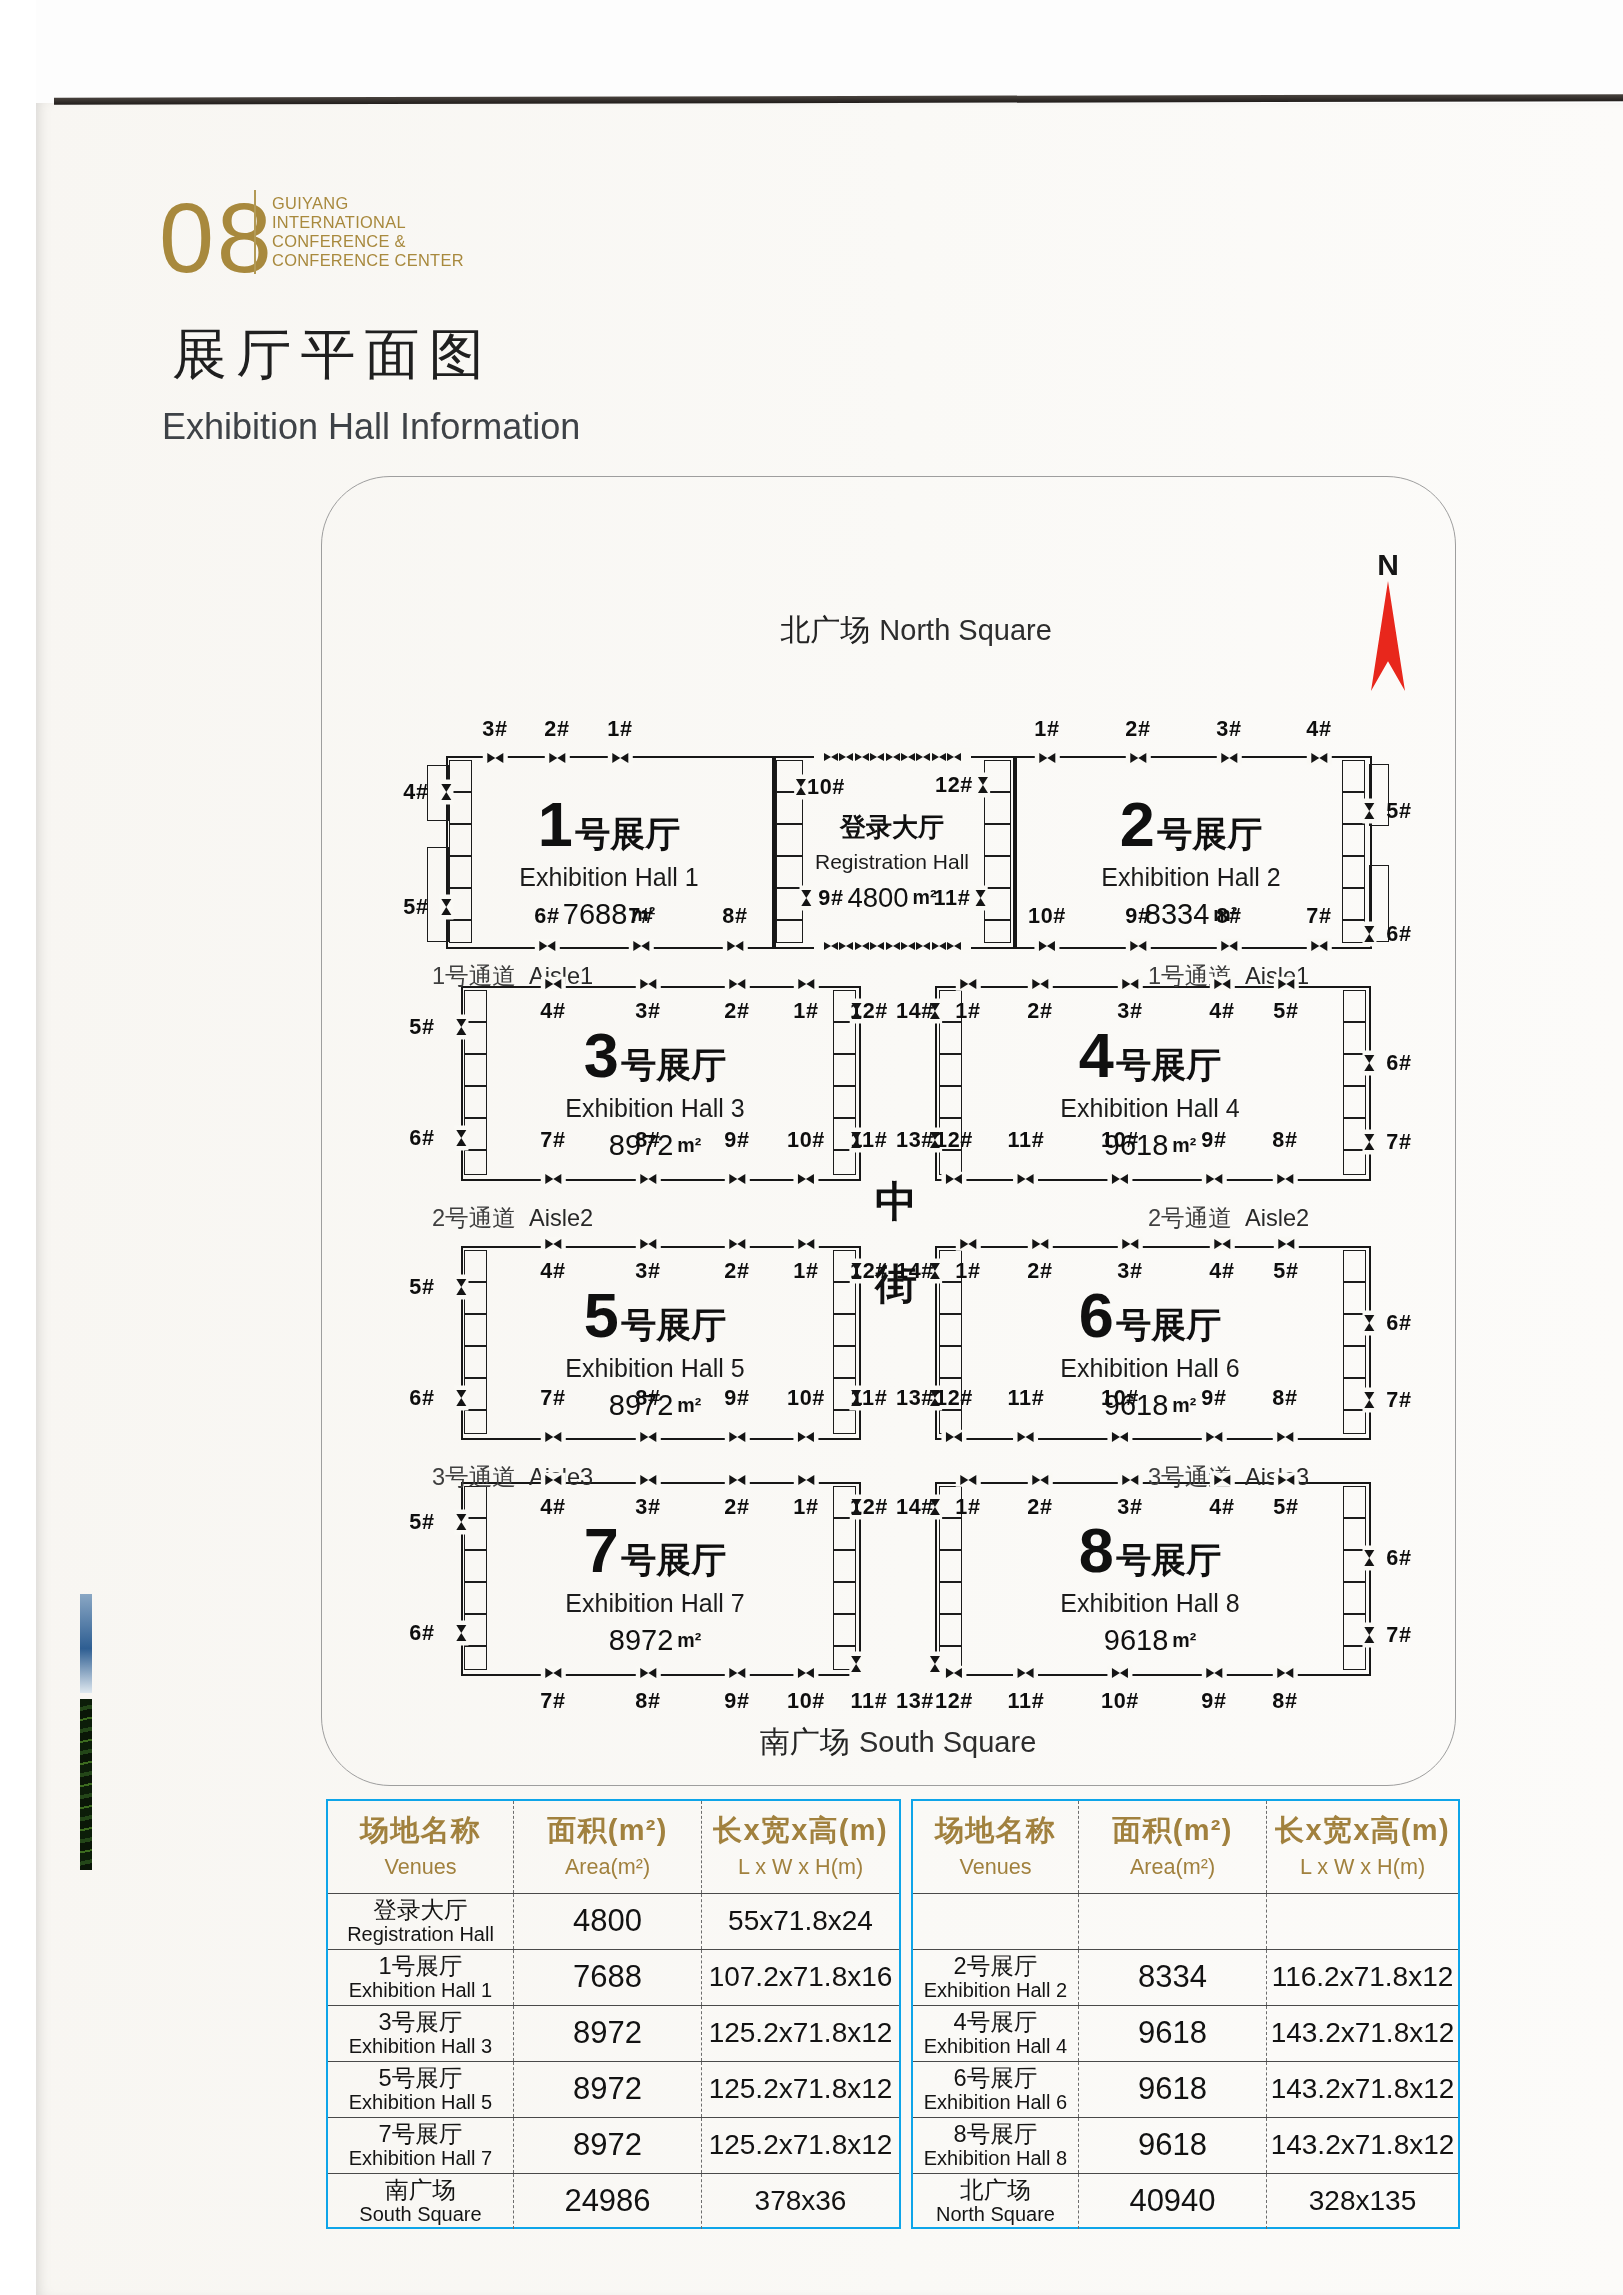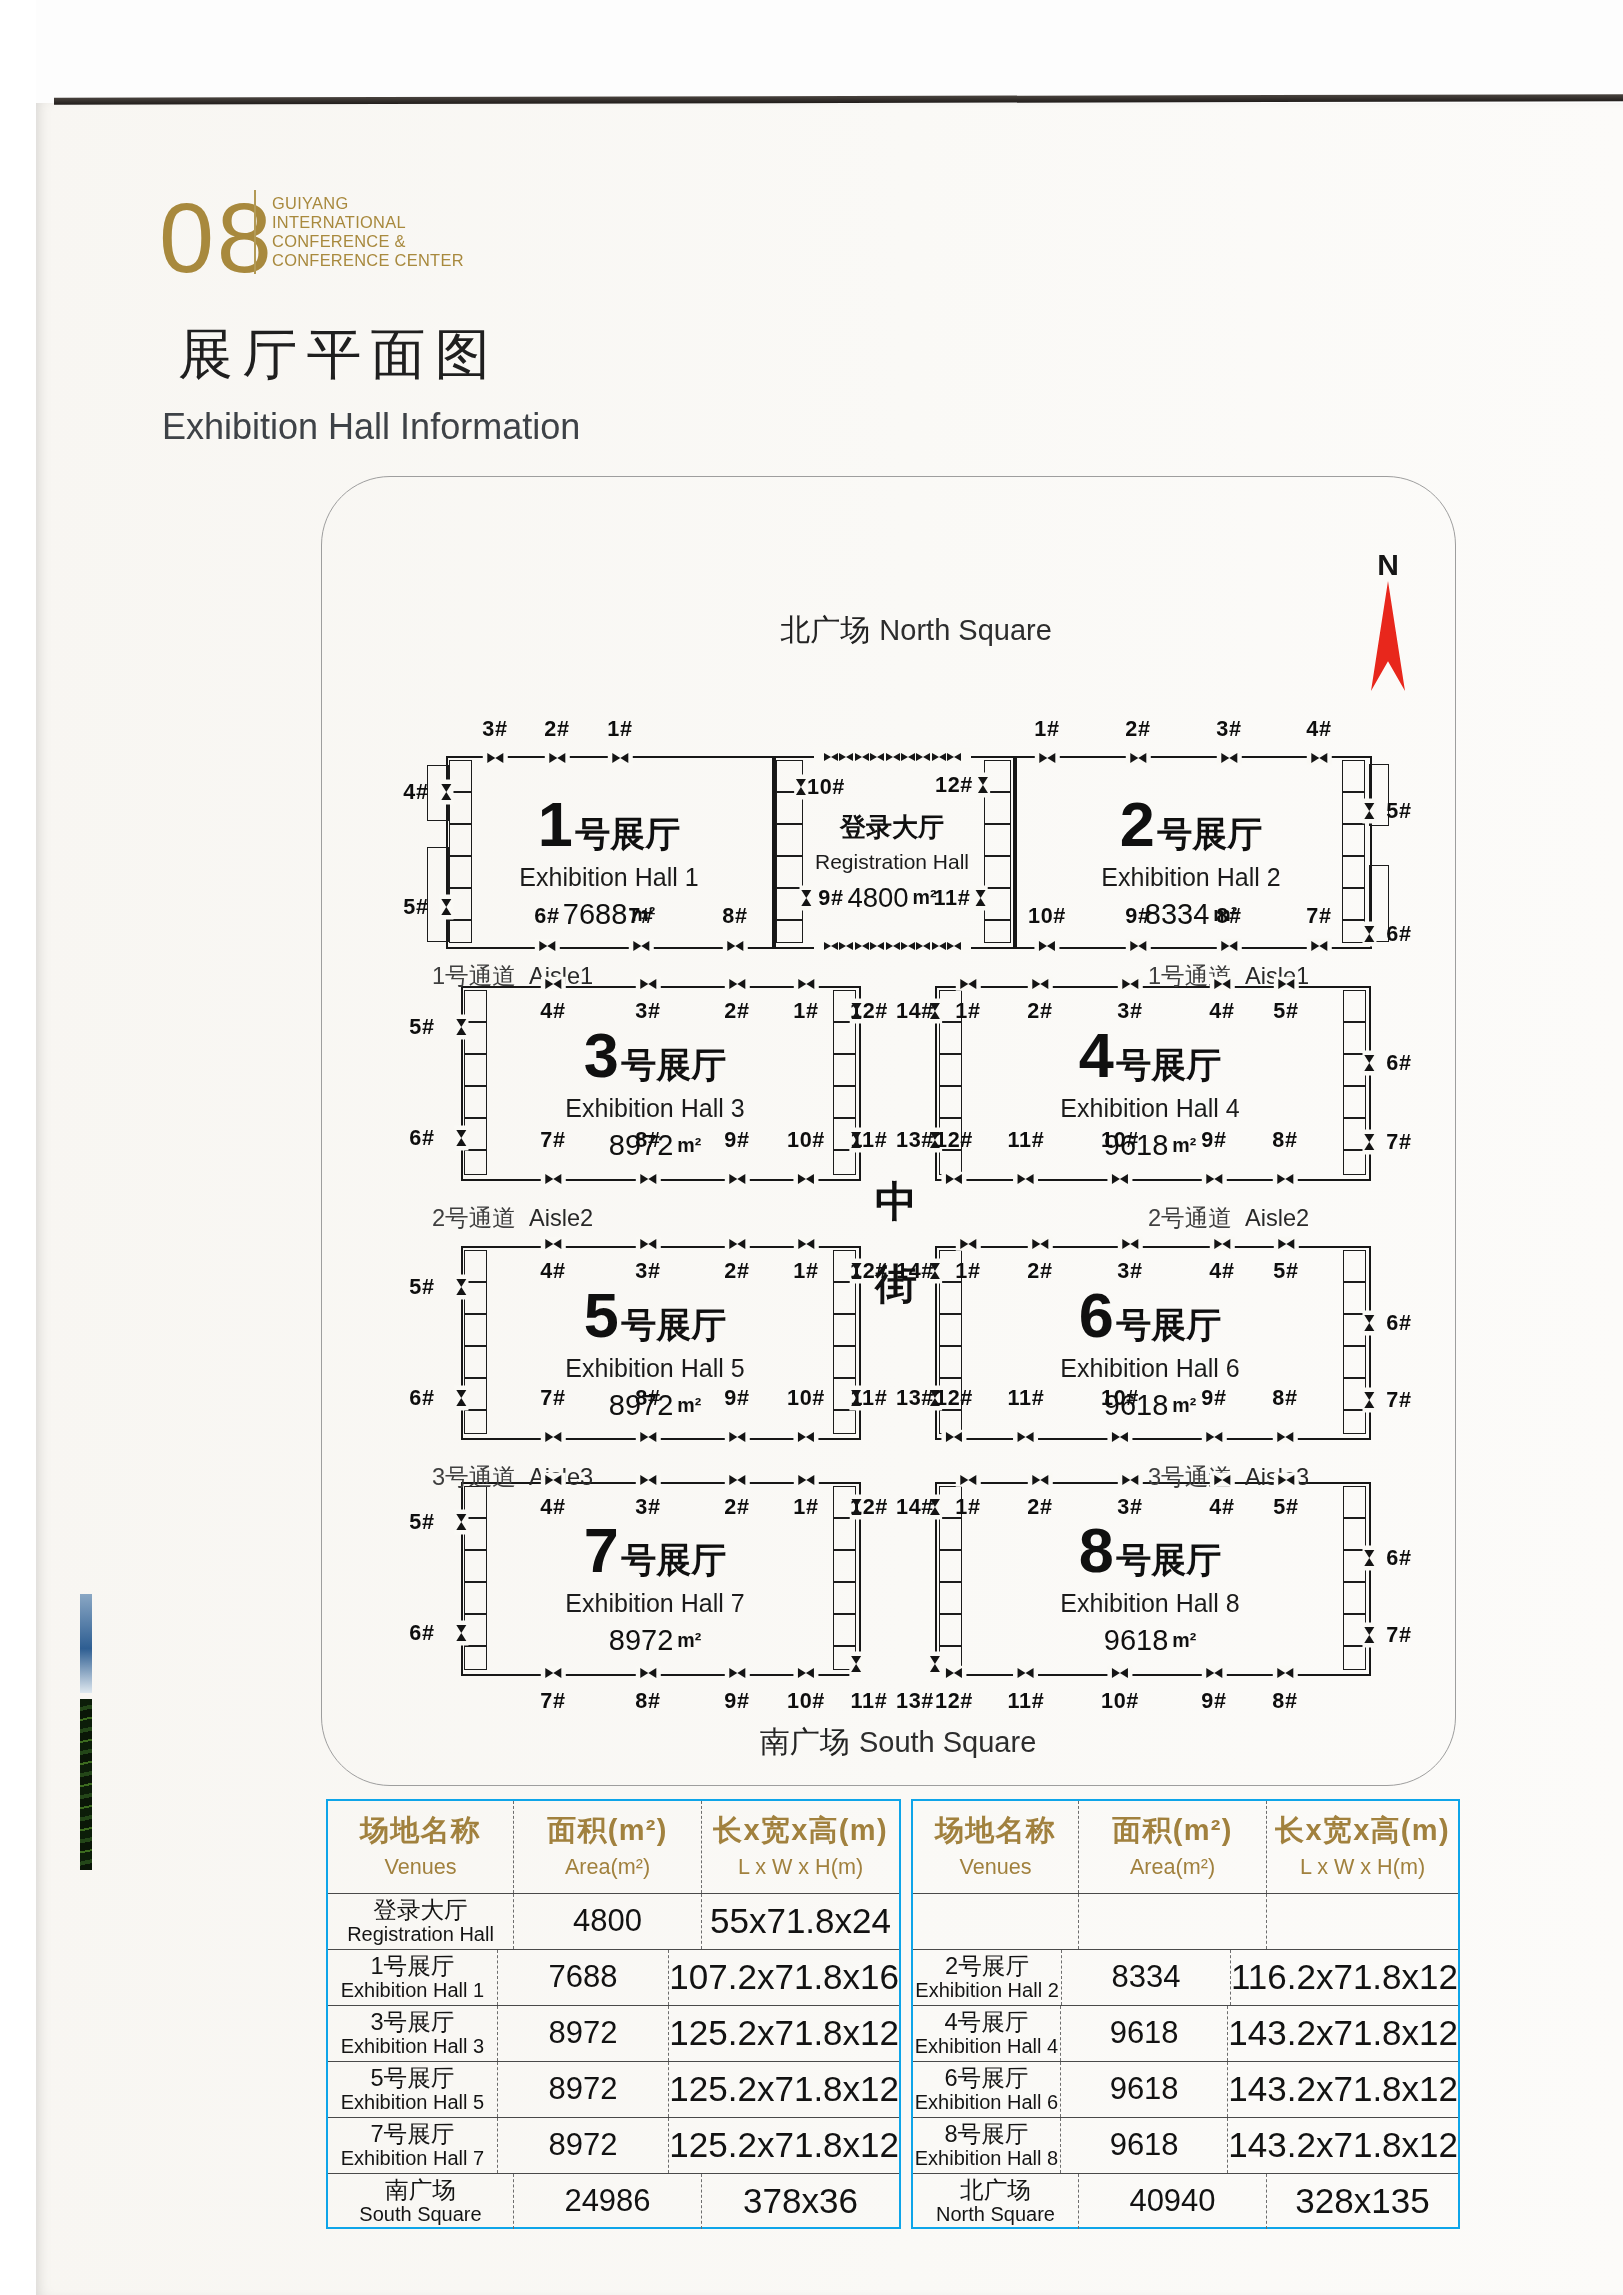--- a/index.html
+++ b/index.html
@@ -17,21 +17,21 @@
         background:linear-gradient(#8aa7c4,#2e5e92 55%,#dfe8ef)}
   .sliver-green{position:absolute;left:80px;top:1699px;width:11.8px;height:171px;
         background:repeating-linear-gradient(168deg,#0c1d09 0 7.9px,#234618 7.9px 11.8px,#0a1607 11.8px 19.6px,#3c6b1f 19.6px 21.6px)}
 
   
   .pagenum{position:absolute;left:159px;top:188px;font-size:99px;font-weight:200;
         color:#a8893d;letter-spacing:2.6px;line-height:1}
   .gold-rule{position:absolute;left:254px;top:190px;width:2px;height:84px;background:#b39a55}
   .org{position:absolute;left:272px;top:194px;font-size:16.4px;line-height:19px;
         color:#a8893d;letter-spacing:0.3px;font-weight:500}
-  .title-zh{position:absolute;left:178px;top:318px;font-size:55px;font-weight:500;
+  .title-zh{position:absolute;left:172px;top:318px;font-size:55px;font-weight:500;
         color:#1f1f1f;letter-spacing:9.2px}
   .title-en{position:absolute;left:162px;top:406px;font-size:36px;font-weight:400;color:#3e4247}
 
   
   .plan{position:absolute;left:321px;top:476px;width:1133px;height:1308px;
         border:1.3px solid #9e9e9e;border-radius:69px}
   .sq{position:absolute;transform:translateX(-50%);display:flex;align-items:baseline;
       gap:9.2px;white-space:nowrap;color:#232323}
   .sq .z{font-size:30px;font-weight:500}
   .sq .e{font-size:29px;font-weight:400;color:#2d2d2d}
@@ -98,21 +98,21 @@
   .trh{display:flex;height:92px;box-sizing:border-box}
   .tr{display:flex;height:56px;box-sizing:border-box;border-top:1.3px solid #4a4a4a}
   .c{box-sizing:border-box;display:flex;flex-direction:column;align-items:center;
      justify-content:center;line-height:1.1;height:100%}
   .cd{border-right:1.3px dashed #6d6d6d}
   .hz{font-size:29px;color:#a1813e;font-weight:600;letter-spacing:1.3px}
   .he{font-size:21.6px;color:#a1813e;margin-top:7.9px}
   .vz{font-size:23.6px;font-weight:500;color:#141414}
   .ve{font-size:20px;color:#141414}
   .va{font-size:31px;color:#121212}
-  .vd{font-size:35px;color:#121212}
+  .vd{font-size:28px;color:#121212}
   .lw1{width:186px}.lw2{width:188px}.lw3{flex:1}
   .rw1{width:166px}.rw2{width:188px}.rw3{flex:1}
 </style>
 </head>
 <body>
 
 <div class="page"></div>
 <div class="page-top-edge"></div>
 <div class="left-margin"></div>
 <div class="sliver-blue"></div>

